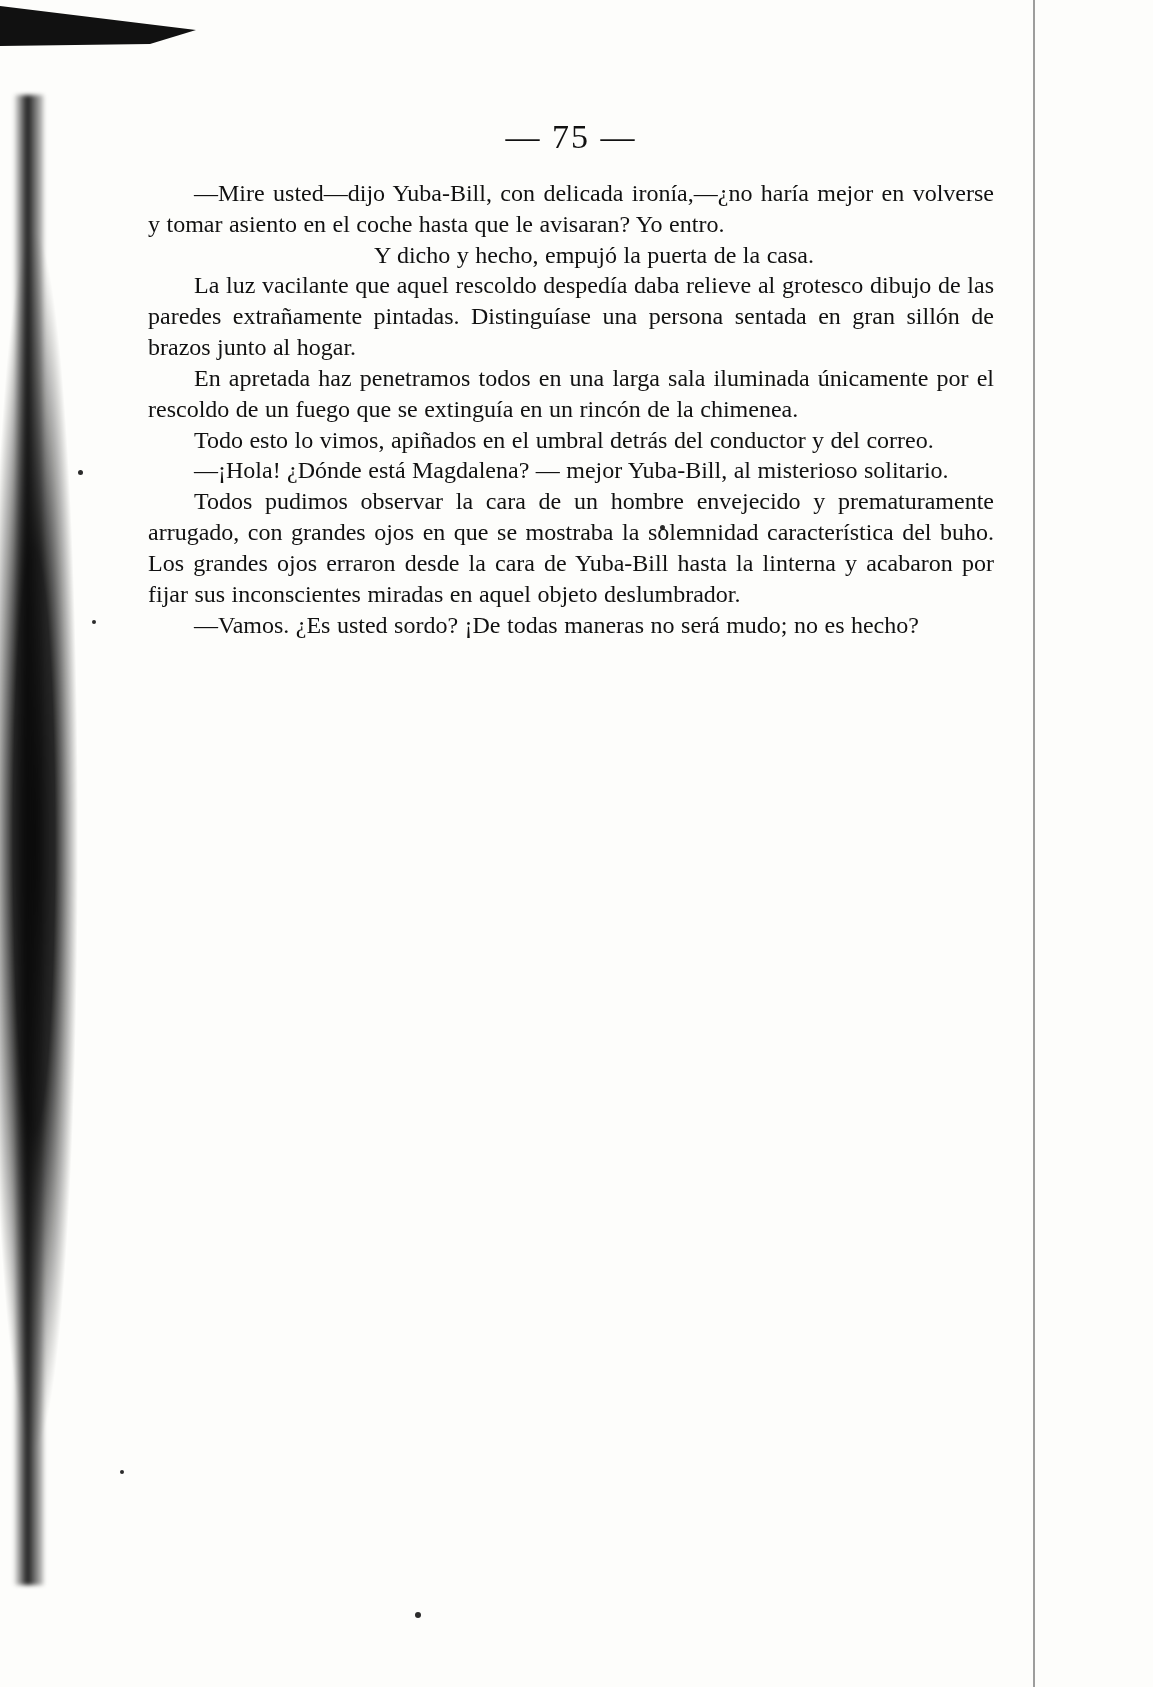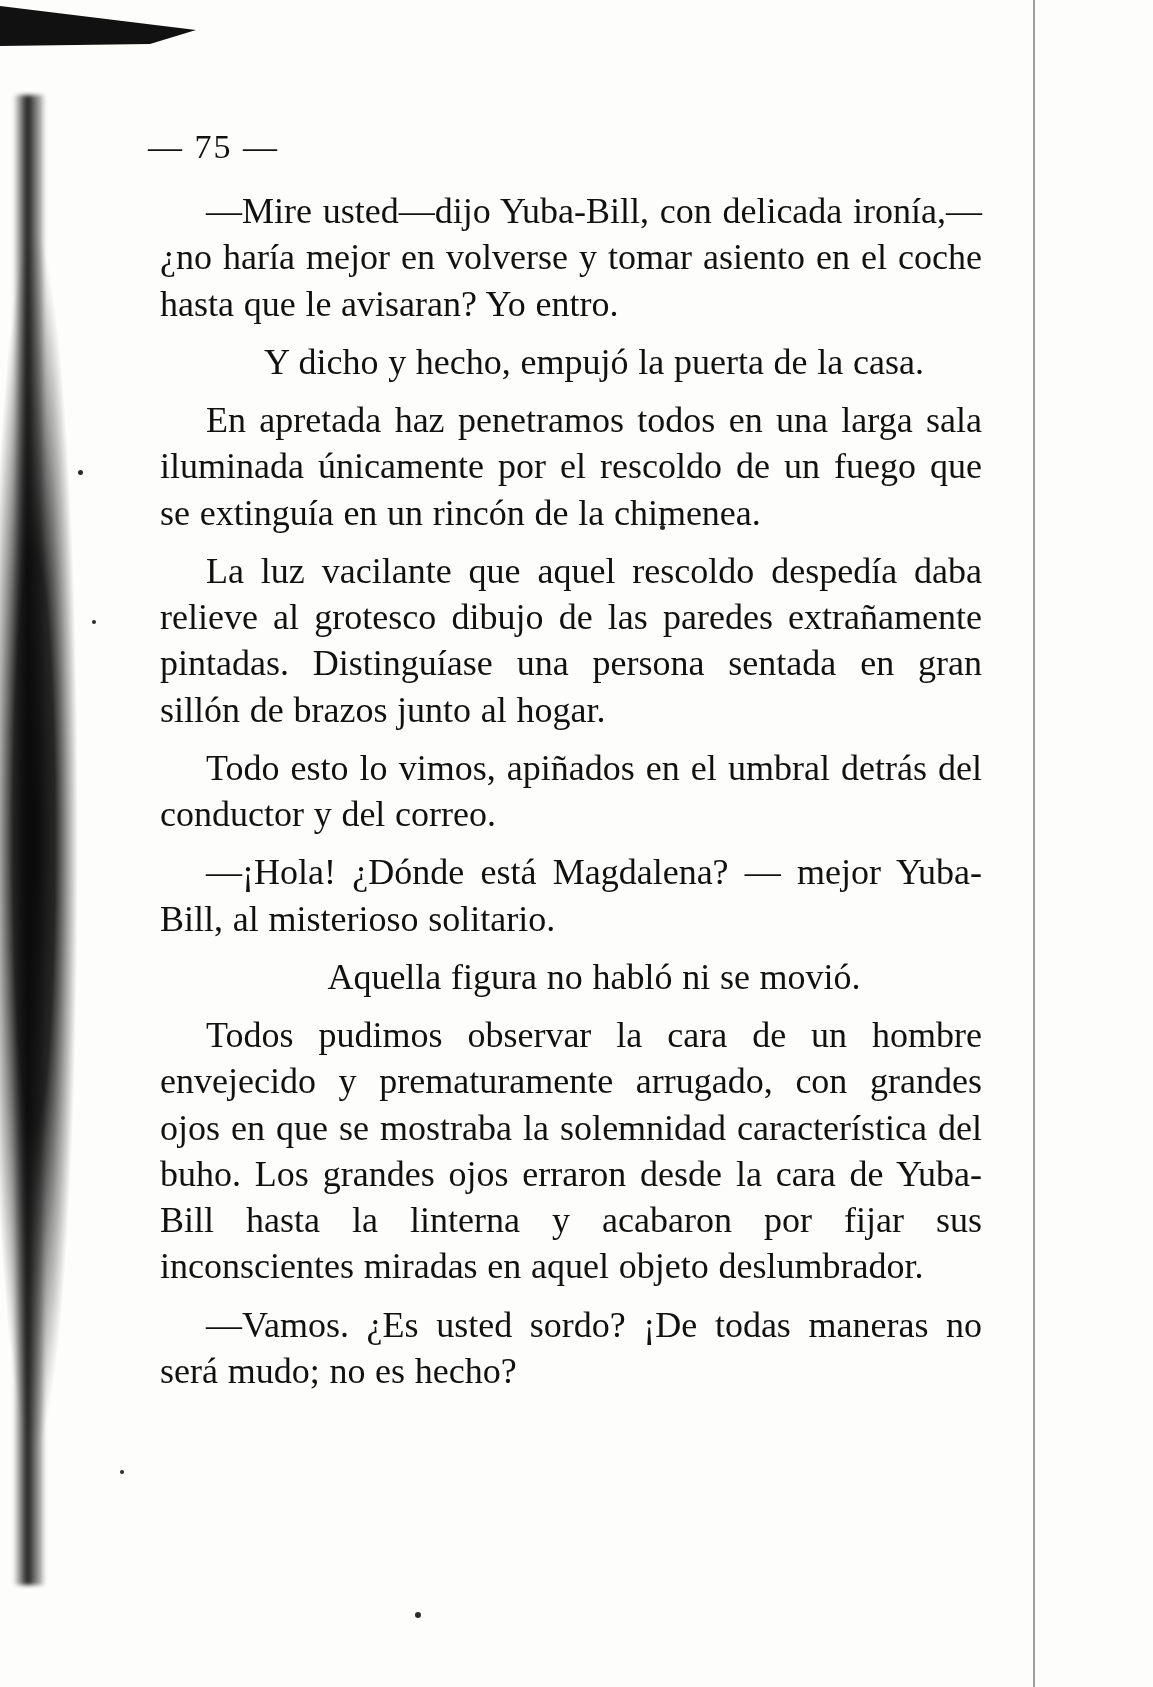--- a/index.html
+++ b/index.html
@@ -66,29 +66,30 @@
   }
 
   .content {
     position: absolute;
     left: 148px;
     top: 118px;
     width: 846px;
   }
 
   .folio {
+    text-align: center;
     font-size: 34px;
     letter-spacing: 2px;
-    margin: 10px 0 22px 0;
+    margin: 0 0 22px 0;
     font-family: "Liberation Serif", "DejaVu Serif", serif;
   }
 
   p.para {
-    margin: 12px;
-    font-size: 36px;
+    margin: 0;
+    font-size: 24px;
     line-height: 1.285;
     text-align: justify;
     text-justify: inter-word;
     text-indent: 46px;
     word-spacing: 0.02em;
     hyphens: manual;
   }
   p.para.nojust {
     text-align: center;
   }
@@ -108,22 +109,21 @@
   <div class="speck" style="left:660px; top:525px; width:5px; height:5px;"></div>
   <div class="speck" style="left:415px; top:1612px; width:6px; height:6px;"></div>
   <div class="speck" style="left:120px; top:1470px; width:4px; height:4px;"></div>
 
   <div class="content">
 
     <div class="folio">— 75 —</div>
 
     <p class="para">—Mire usted—dijo Yuba-Bill, con delicada ironía,—¿no haría mejor en volverse y tomar asiento en el coche hasta que le avisaran? Yo entro.</p>
     <p class="para nojust">Y dicho y hecho, empujó la puerta de la casa.</p>
+    <p class="para">La luz vacilante que aquel rescoldo despedía daba relieve al grotesco dibujo de las paredes extrañamente pintadas. Distinguíase una persona sentada en gran sillón de brazos junto al hogar.</p>
     <p class="para">En apretada haz penetramos todos en una larga sala iluminada únicamente por el rescoldo de un fuego que se extinguía en un rincón de la chimenea.</p>
-    <p class="para">La luz vacilante que aquel rescoldo despedía daba relieve al grotesco dibujo de las paredes extrañamente pintadas. Distinguíase una persona sentada en gran sillón de brazos junto al hogar.</p>
     <p class="para">Todo esto lo vimos, apiñados en el umbral detrás del conductor y del correo.</p>
     <p class="para">—¡Hola! ¿Dónde está Magdalena? — mejor Yuba-Bill, al misterioso solitario.</p>
-    <p class="para nojust">Aquella figura no habló ni se movió.</p>
     <p class="para">Todos pudimos observar la cara de un hombre envejecido y prematuramente arrugado, con grandes ojos en que se mostraba la solemnidad característica del buho. Los grandes ojos erraron desde la cara de Yuba-Bill hasta la linterna y acabaron por fijar sus inconscientes miradas en aquel objeto deslumbrador.</p>
     <p class="para">—Vamos. ¿Es usted sordo? ¡De todas maneras no será mudo; no es hecho?</p>
 
   </div>
 </div>
 
 </body></html>

